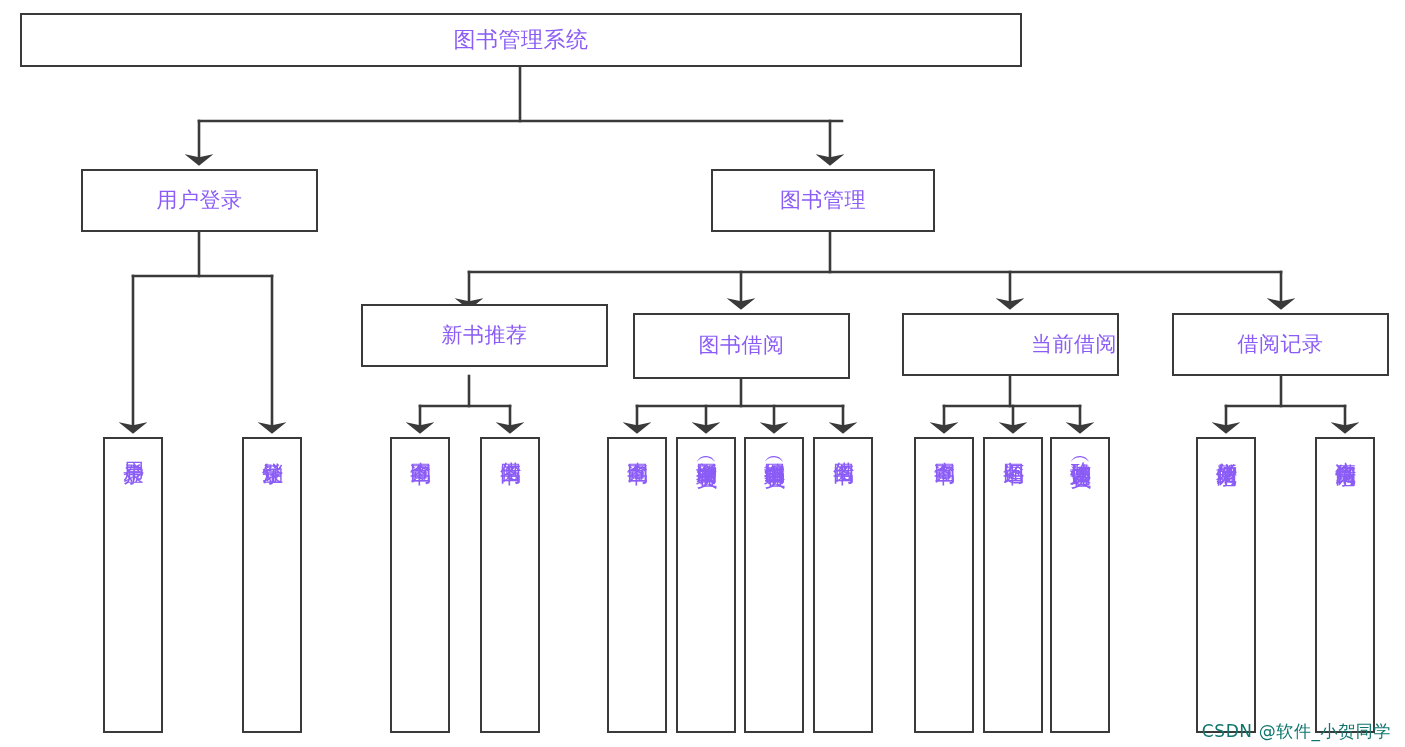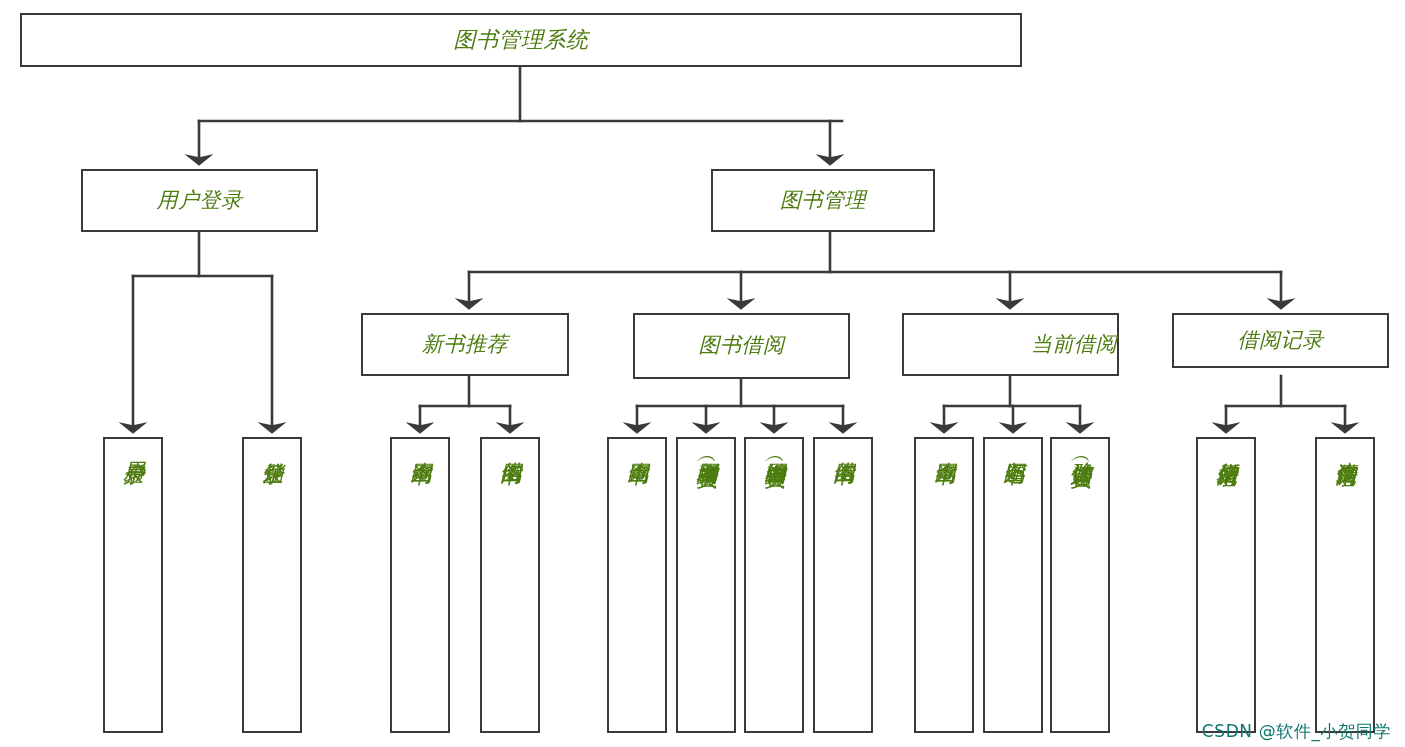--- a/index.html
+++ b/index.html
@@ -27,22 +27,21 @@
     height: 747px;
   }
   .node-box {
     position: absolute;
     box-sizing: border-box;
     border: 2.5px solid #3a3a3a;
     background: #ffffff;
     display: flex;
     align-items: center;
     justify-content: center;
-    color: #4d7c0f;
-    font-style: italic;
+    color: #8b5cf6;
   }
   .node-box.horizontal .node-label {
     font-size: 21px;
     line-height: 1.2;
     letter-spacing: 0.5px;
     white-space: nowrap;
   }
   .node-box.vertical {
     align-items: flex-start;
     justify-content: center;
@@ -129,30 +128,30 @@
     <span class="node-label">图书管理系统</span>
   </div>
 
   <div class="node-box horizontal" style="left:81px; top:169px; width:237px; height:63px;">
     <span class="node-label">用户登录</span>
   </div>
   <div class="node-box horizontal" style="left:711px; top:169px; width:224px; height:63px;">
     <span class="node-label">图书管理</span>
   </div>
 
-  <div class="node-box horizontal" style="left:361px; top:313px; width:208px; height:63px;">
+  <div class="node-box horizontal" style="left:361px; top:304px; width:247px; height:63px;">
     <span class="node-label">新书推荐</span>
   </div>
   <div class="node-box horizontal" style="left:633px; top:313px; width:217px; height:66px;">
     <span class="node-label">图书借阅</span>
   </div>
   <div class="node-box horizontal" style="left:902px; top:313px; width:217px; height:63px;justify-content:flex-end;">
     <span class="node-label">当前借阅</span>
   </div>
-  <div class="node-box horizontal" style="left:1172px; top:313px; width:217px; height:55px;">
+  <div class="node-box horizontal" style="left:1172px; top:313px; width:217px; height:63px;">
     <span class="node-label">借阅记录</span>
   </div>
 
   <div class="node-box vertical" style="left:103px; top:437px; width:60px; height:296px;">
     <span class="node-label">用户登录</span>
   </div>
   <div class="node-box vertical" style="left:242px; top:437px; width:60px; height:296px;">
     <span class="node-label">注销登录</span>
   </div>
 

